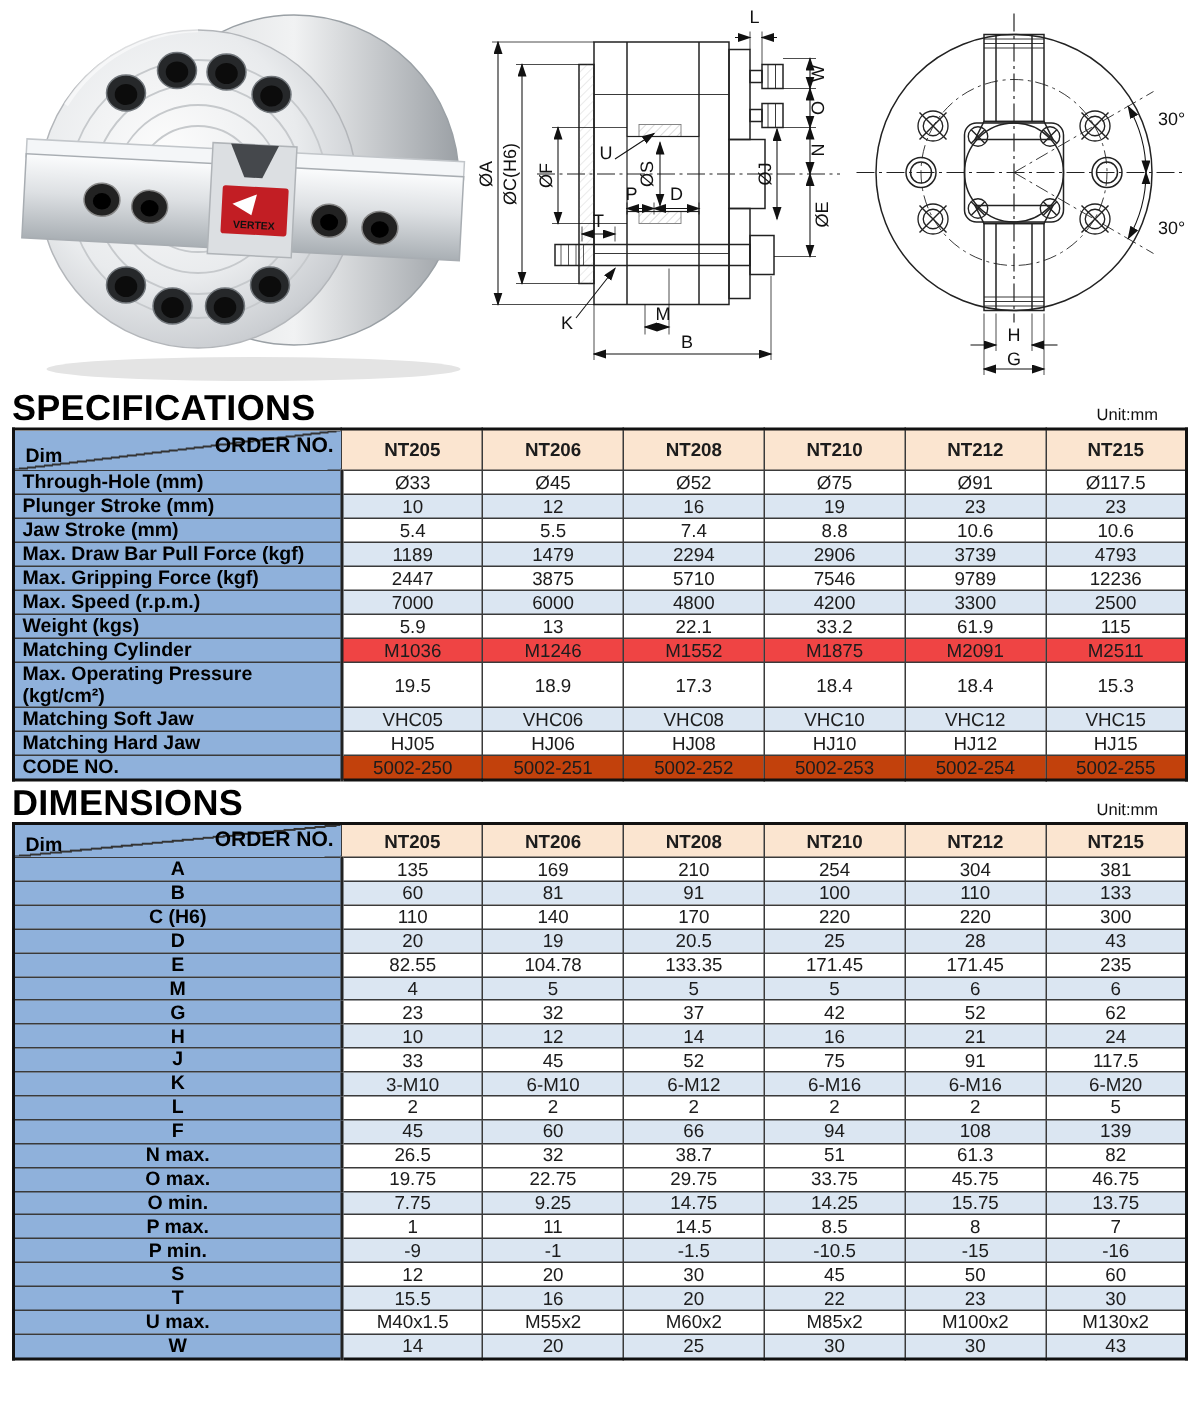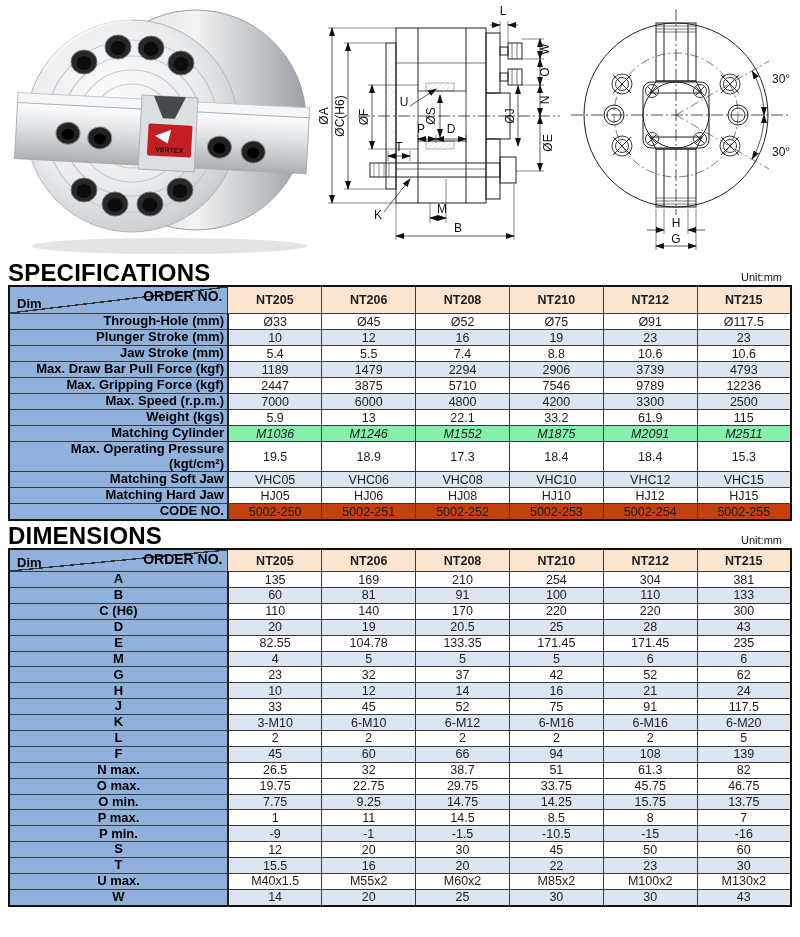--- a/index.html
+++ b/index.html
@@ -3,38 +3,38 @@
 <meta charset="utf-8">
 <style>
   html,body{margin:0;padding:0;background:#fff;}
   .page{width:800px;height:937px;background:#fff;font-family:"Liberation Sans",sans-serif;position:relative;overflow:hidden;}
   .top{display:flex;height:258px;align-items:flex-start;}
   .photo-wrap{width:318px;height:258px;}
   .draw-wrap{height:258px;}
   svg text{fill:#111;font-family:"Liberation Sans",sans-serif;stroke:none;}
   .title-row{position:relative;margin:3px 8px 1px 8px;height:23px;}
   .section-title{font-size:24px;font-weight:bold;color:#000;letter-spacing:0.2px;line-height:23px;}
-  .unit{position:absolute;right:10px;bottom:1px;font-size:11px;color:#111;padding-left:12px;}
+  .unit{position:absolute;right:20px;bottom:1px;font-size:11px;color:#111;padding-left:12px;}
   table.data-table{width:784px;margin:0 8px;border-collapse:collapse;table-layout:fixed;border:2px solid #111;}
   table.data-table th,table.data-table td{border:1px solid #3a3a3a;font-size:12.5px;color:#1c1c1c;text-align:center;padding:0 3px;line-height:1.12;}
   table.data-table td.label-col{background:#8FB1DB;font-weight:bold;color:#000;font-size:13px;border-right:2px solid #222;}
-  table.spec td.label-col{text-align:right;padding-left:5px;}
+  table.spec td.label-col{text-align:left;padding-left:5px;}
   table.dim td.label-col{text-align:center;}
   th.col-header{background:#FBE5D0;font-weight:bold;font-size:13px;color:#000;}
   th.corner{background-color:#8FB1DB;position:relative;border-right:2px solid #222;
     background-image:linear-gradient(to bottom right,rgba(0,0,0,0) calc(50% - 0.7px),#333 calc(50% - 0.7px),#333 calc(50% + 0.7px),rgba(0,0,0,0) calc(50% + 0.7px));}
   .c-top{position:absolute;top:2px;right:5px;font-weight:bold;font-size:14px;color:#000;}
   .c-bot{position:absolute;bottom:1px;left:7px;font-weight:bold;font-size:13px;color:#000;}
   table.spec th{height:26px;}
   table.dim th{height:21px;}
   table.spec td{height:15px;}
   table.dim td{height:14.9px;}
   td.value{background:#fff;}
   tr.row-alt td.value{background:#DBE6F2;}
-  tr.row-pink td.value{background:#86efac;font-style:italic;}
+  tr.row-pink td.value{background:#ef4444;}
   tr.row-peach td.value{background:#c2410c;}
 </style>
 </head>
 <body>
 
 <div class="page">
 
   <div class="top">
 
     <div class="photo-wrap">

